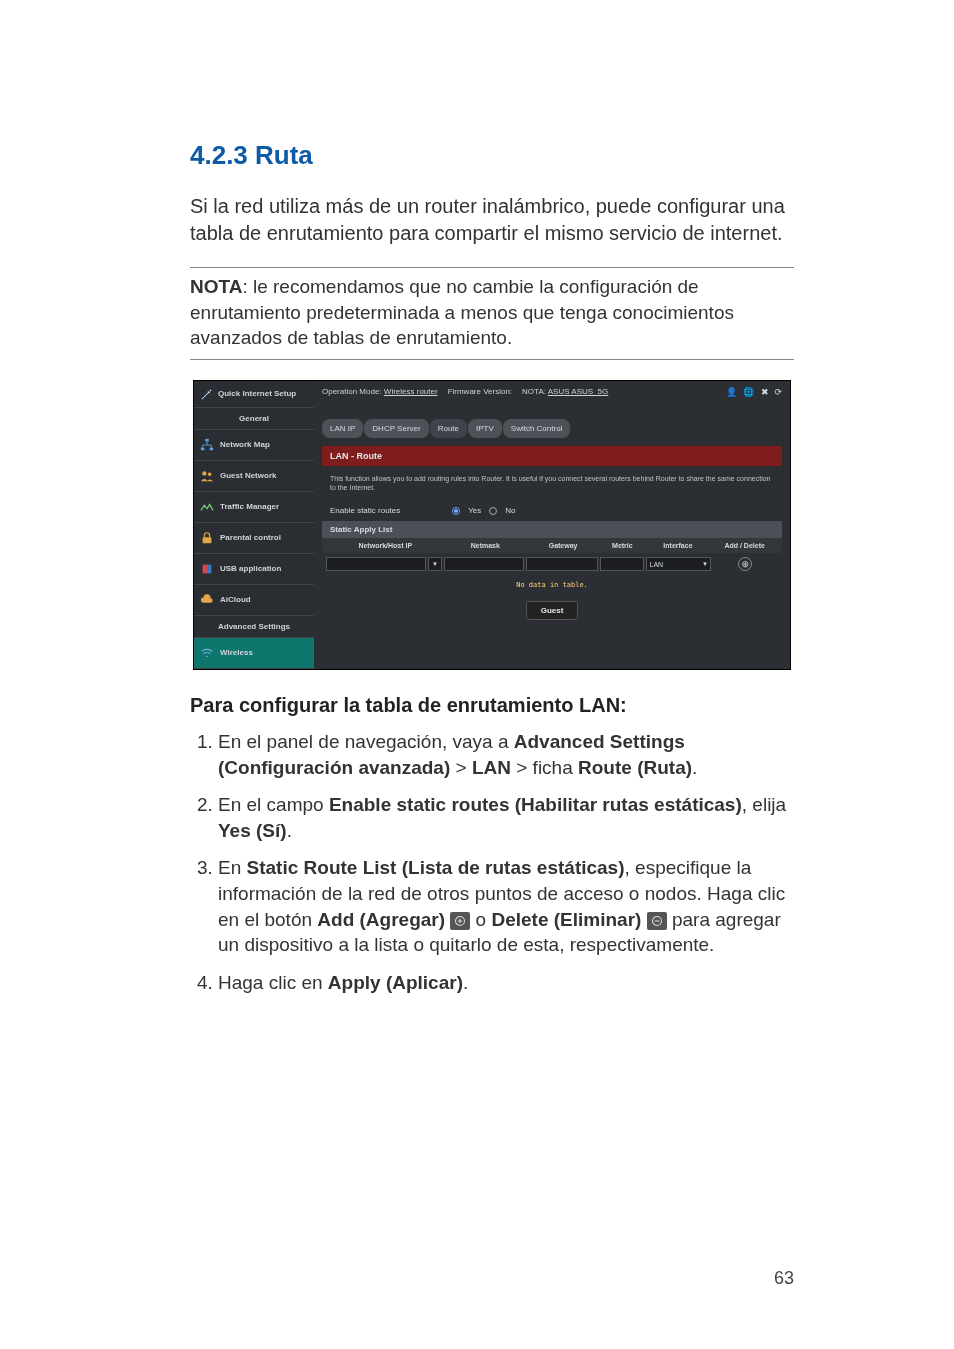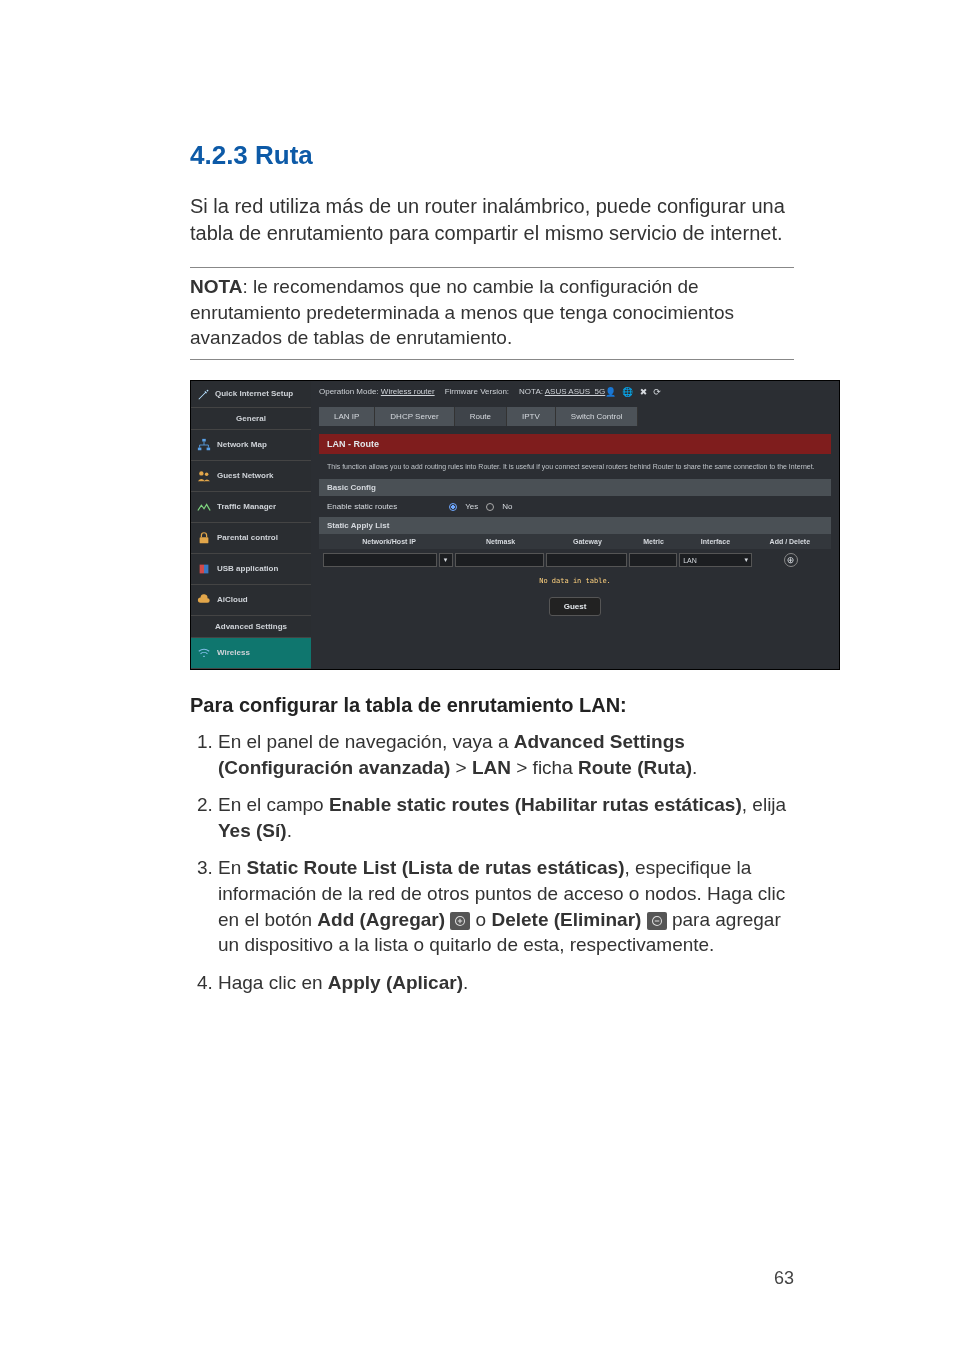--- a/index.html
+++ b/index.html
@@ -26,21 +26,21 @@
   }
   .note-box {
     border-top: 1px solid #888;
     border-bottom: 1px solid #888;
     padding: 6px 0 8px 0;
     margin-bottom: 20px;
   }
   .note-box p { font-size: 19px; line-height: 1.35; color: #333; }
   .note-box b { font-weight: bold; }
   .router-ui {
-    width: 650px;
+    width: 598px;
     margin: 0 auto 24px auto;
     background: #2b2e33;
     display: flex;
     font-size: 8px;
     color: #cfd3d8;
     border: 1px solid #000;
   }
   .sidebar {
     width: 120px;
     background: #2a2d31;
@@ -69,39 +69,41 @@
     font-size: 8px;
     color: #cfd3d8;
     font-weight: bold;
   }
   .side-item.selected { background: #0f766e; }
   .side-icon { width: 14px; height: 14px; display:flex; align-items:center; justify-content:center; }
   .main-panel { flex: 1; background: #2b2e33; padding: 6px 8px 10px 8px; }
   .top-row {
     display: flex;
     align-items: center;
-    font-size: 8px;
-    margin-bottom: 10px;
+    justify-content: space-between;
+    font-size: 8px;
+    margin-bottom: 22px;
     color: #cfd3d8;
   }
   .top-row .left { display:flex; gap:10px; align-items:center; }
   .top-row a { color: #cfd3d8; text-decoration: underline; }
   .top-icons { display:flex; gap:6px; align-items:center; }
   .top-icons span { font-size: 9px; color: #d6dadf; }
   .tabs {
     display: flex;
     gap: 0;
     margin-bottom: 8px;
     font-size: 8px;
   }
   .tab {
-    padding: 5px 15px;
+    padding: 5px 8px;
     background: #4c5258;
     color: #d6dadf;
     border-right: 1px solid #333;
+    border-radius: 8px;
   }
   .tab.active { background: #3f444a; }
   .section-bar {
     background: #7f1d1d;
     padding: 5px 8px;
     font-size: 9px;
     color: #e2e6ea;
     font-weight: bold;
     margin-bottom: 4px;
   }
@@ -327,21 +329,20 @@
       <div class="tab">LAN IP</div>
       <div class="tab">DHCP Server</div>
       <div class="tab active">Route</div>
       <div class="tab">IPTV</div>
       <div class="tab">Switch Control</div>
     </div>
 
     <div class="section-bar">LAN - Route</div>
     <div class="desc-text">This function allows you to add routing rules into Router. It is useful if you connect several routers behind Router to share the same connection to the Internet.</div>
 
-    <div class="sub-bar">Basic Config</div>
     <div class="config-row">
       <span>Enable static routes</span>
       <span class="radio-group">
         <span class="radio-dot on"></span>
           <span>Yes</span>
         <span class="radio-dot"></span>
           <span>No</span>
       </span>
     </div>
 

